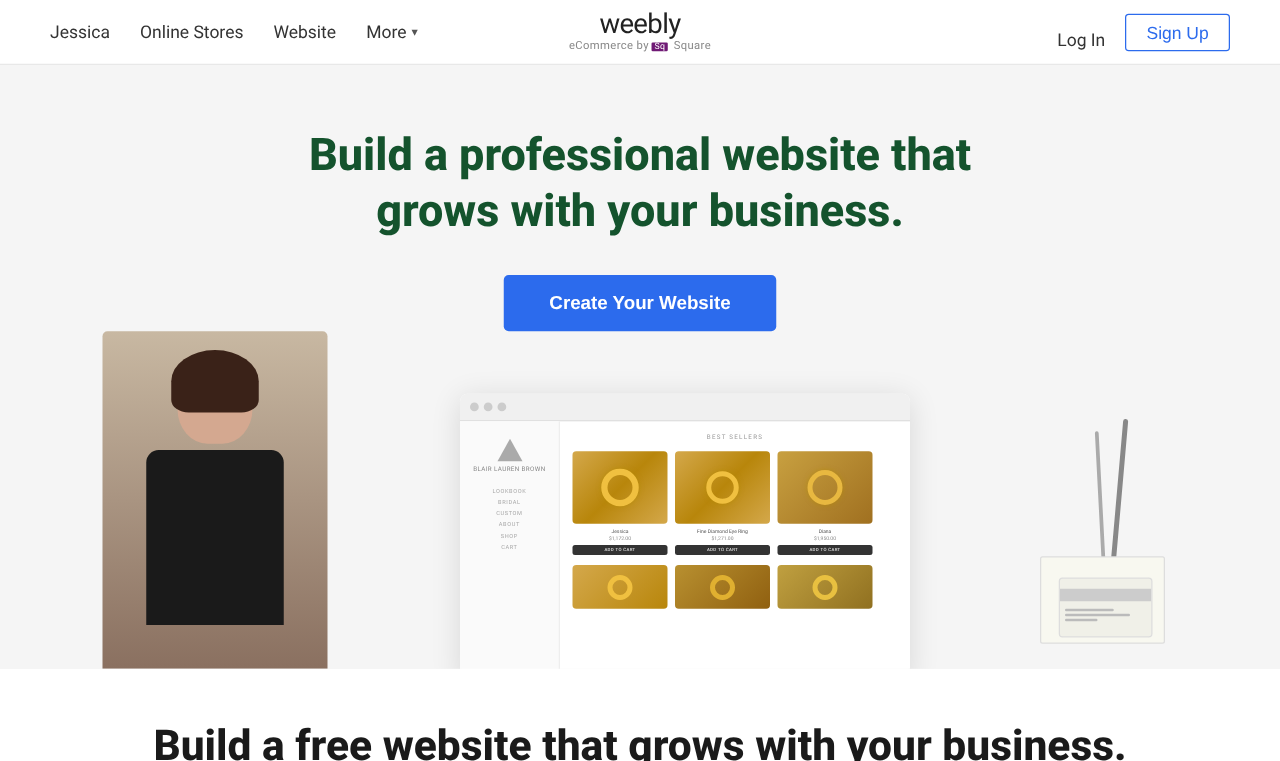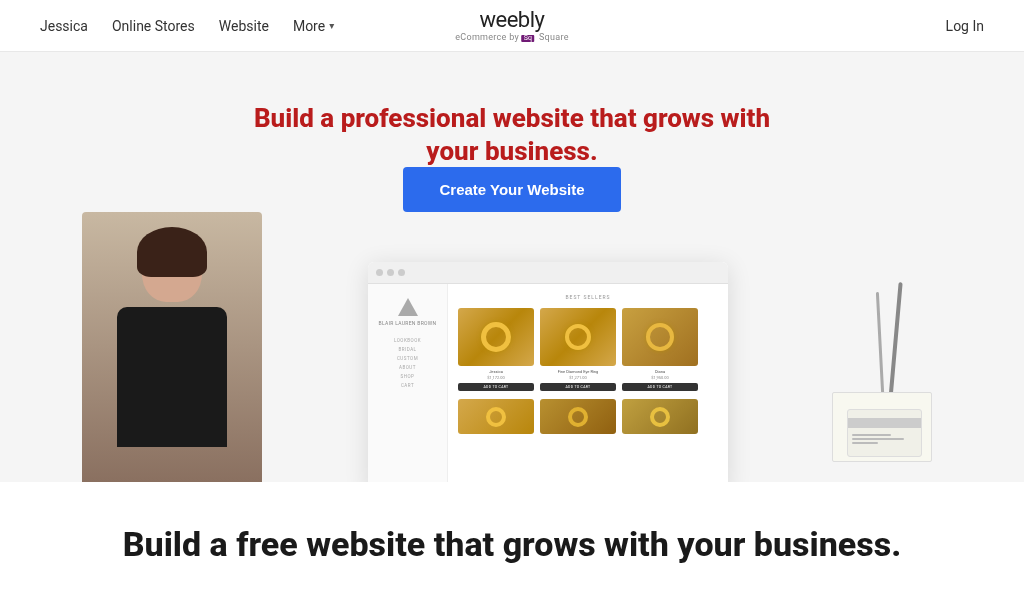--- a/index.html
+++ b/index.html
@@ -96,24 +96,25 @@
     
     .hero {
       background: #f5f5f5;
       padding: 50px 20px 0;
       text-align: center;
       position: relative;
       min-height: 430px;
       overflow: hidden;
     }
     .hero-title {
-      font-size: 26px;
+      font-size: 36px;
       font-weight: 800;
-      color: #b91c1c;
+      color: #14532d;
       line-height: 1.25;
+      margin-bottom: 28px;
       max-width: 560px;
       margin-left: auto;
       margin-right: auto;
     }
     .hero-cta {
       display: inline-block;
       background: #2c6bed;
       color: #fff;
       font-size: 15px;
       font-weight: 600;
@@ -408,20 +409,21 @@
     <div class="logo-text">weebly</div>
     <div class="logo-sub">
       <span>eCommerce by</span>
       <span class="sq">Sq</span>
       Square
     </div>
   </div>
 
   <div class="nav-right">
     <span class="login">Log In</span>
+    <button class="signup">Sign Up</button>
   </div>
 </nav>
 
 <section class="hero">
   <h1 class="hero-title">Build a professional website that grows with your business.</h1>
   <button class="hero-cta">Create Your Website</button>
 
   <div class="hero-images">
 
     <div class="person-img">

